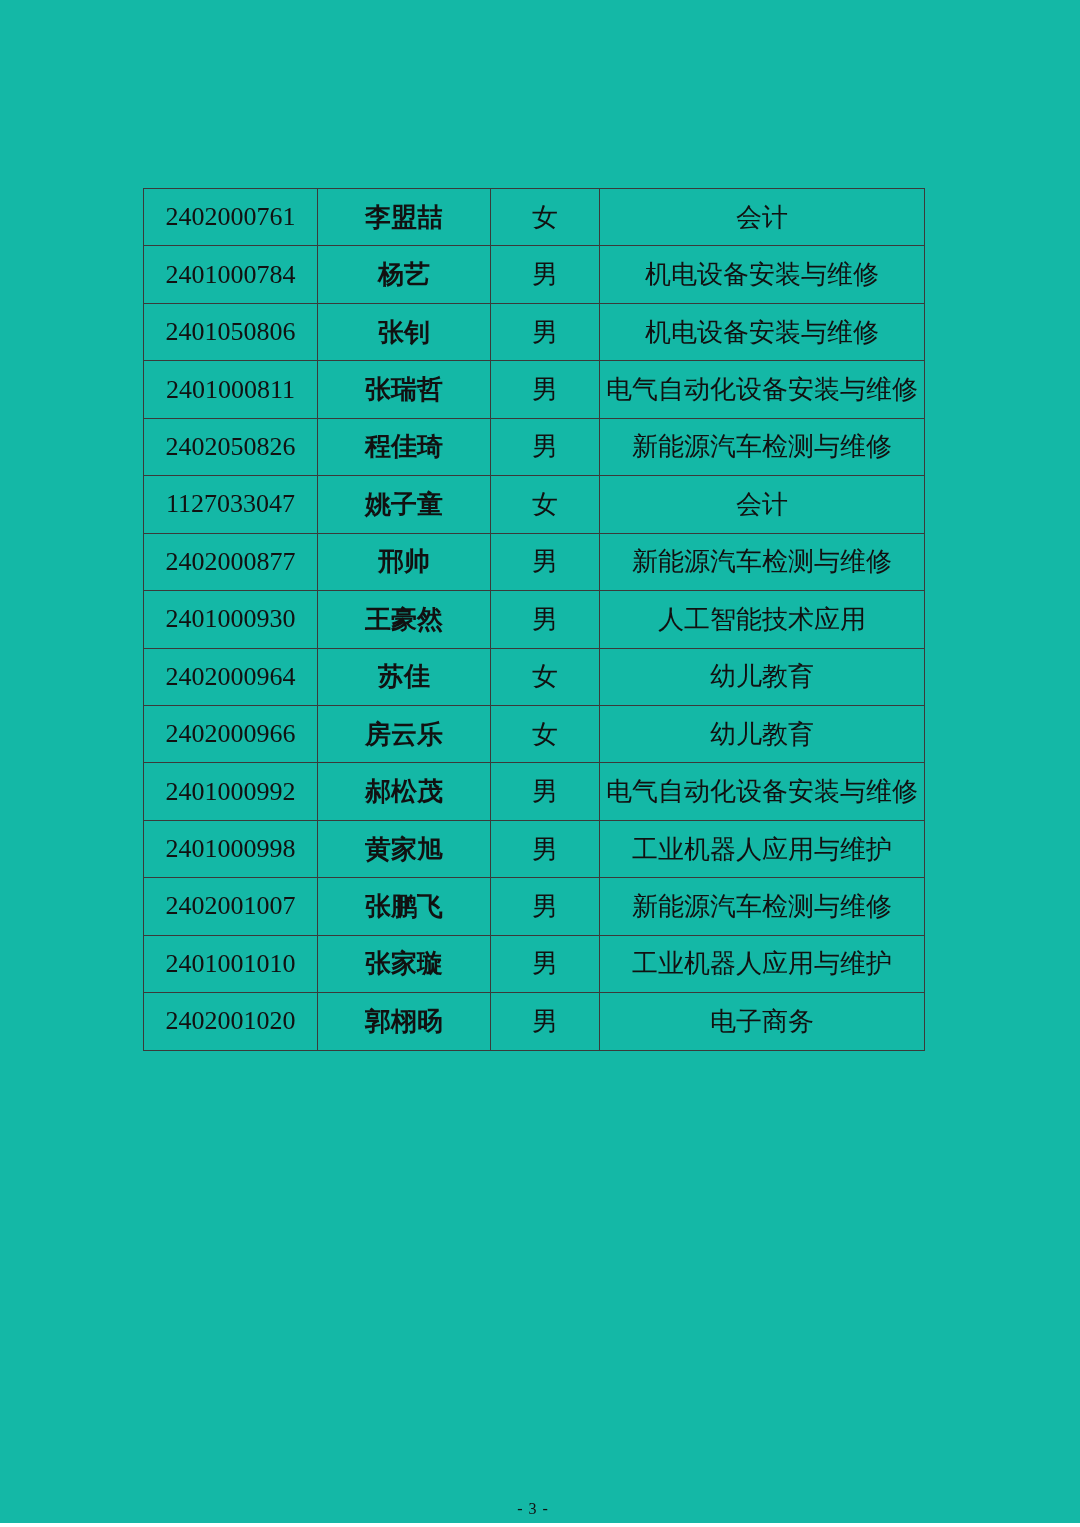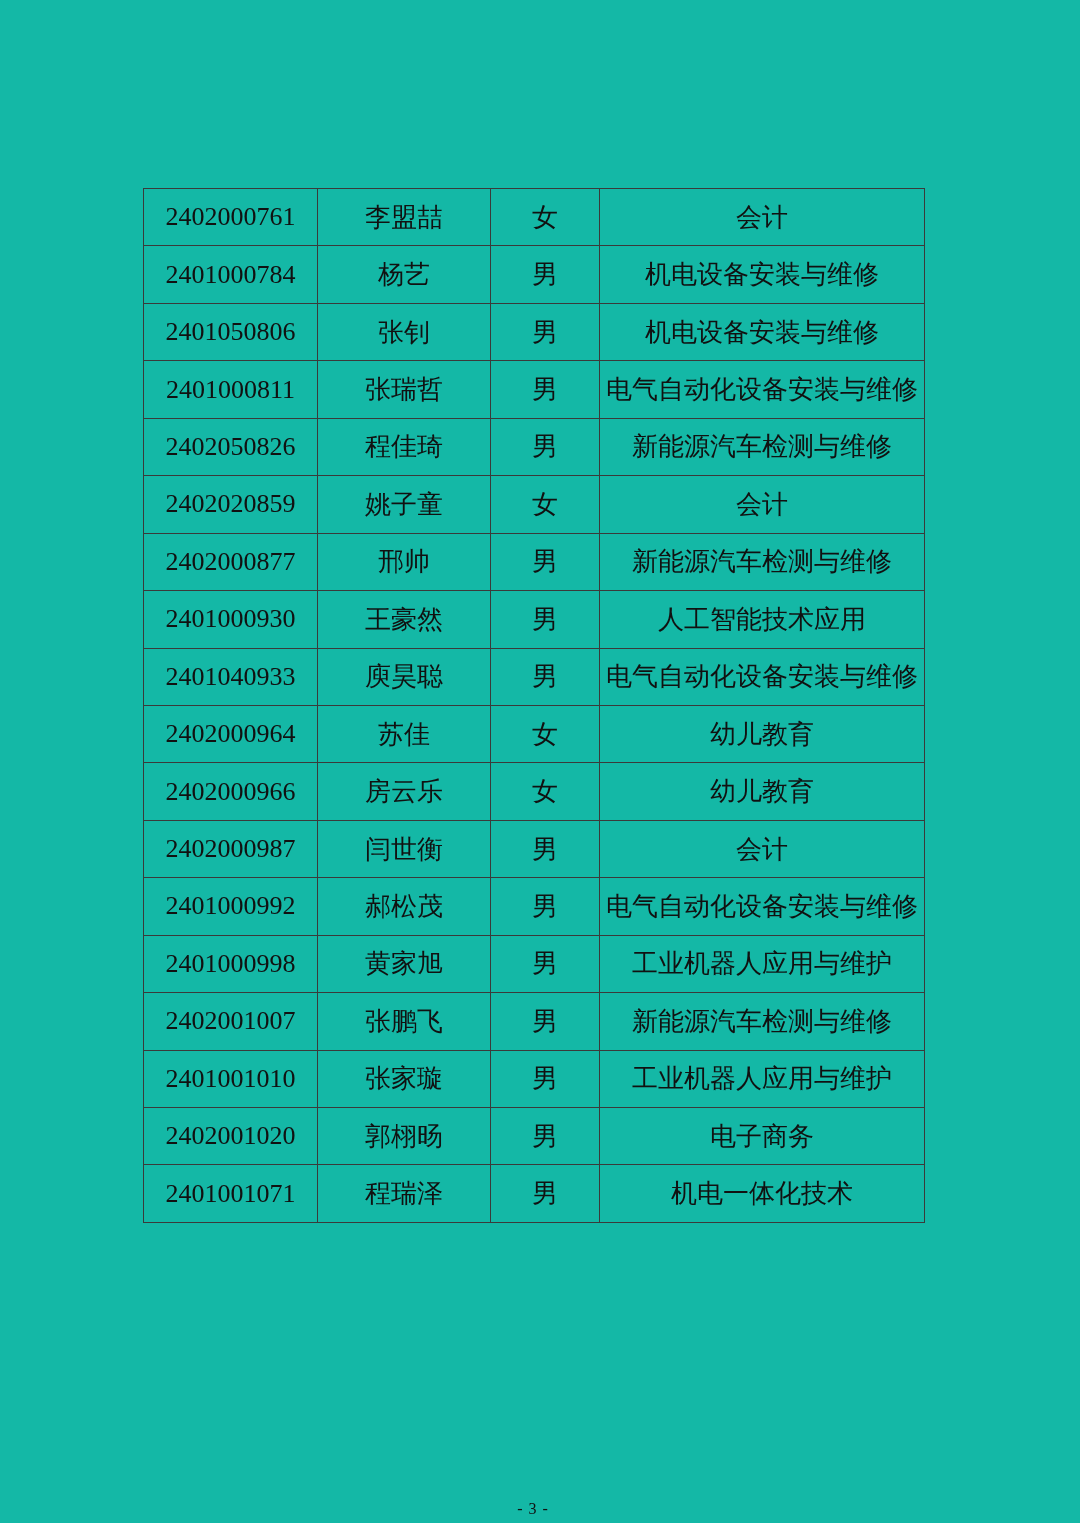--- a/index.html
+++ b/index.html
@@ -31,21 +31,21 @@
     height: 57.45px;
     text-align: center;
     vertical-align: middle;
     font-size: 26px;
     color: #111111;
     white-space: nowrap;
     overflow: hidden;
     padding: 0 2px;
   }
   .col-id    { width: 174px; }
-  .col-name  { width: 173px; }
+  .col-name  { width: 173px; font-weight: bold; }
   .col-gender{ width: 109px; }
   .col-major { width: 325px; margin-top: 20px; }
   .page-number {
     position: absolute;
     left: 0;
     top: 1500px;
     width: 1066px; 
     text-align: center;
     font-size: 16px;
     color: #111111;
@@ -83,60 +83,48 @@
           <td class="col-gender">男</td>
           <td class="col-major">电气自动化设备安装与维修</td>
         </tr>
         <tr>
           <td class="col-id">2402050826</td>
           <td class="col-name">程佳琦</td>
           <td class="col-gender">男</td>
           <td class="col-major">新能源汽车检测与维修</td>
         </tr>
         <tr>
-          <td class="col-id">2402020859</td>
+          <td class="col-id">1127033047</td>
           <td class="col-name">姚子童</td>
           <td class="col-gender">女</td>
           <td class="col-major">会计</td>
         </tr>
         <tr>
           <td class="col-id">2402000877</td>
           <td class="col-name">邢帅</td>
           <td class="col-gender">男</td>
           <td class="col-major">新能源汽车检测与维修</td>
         </tr>
         <tr>
           <td class="col-id">2401000930</td>
           <td class="col-name">王豪然</td>
           <td class="col-gender">男</td>
           <td class="col-major">人工智能技术应用</td>
         </tr>
         <tr>
-          <td class="col-id">2401040933</td>
-          <td class="col-name">庾昊聪</td>
-          <td class="col-gender">男</td>
-          <td class="col-major">电气自动化设备安装与维修</td>
-        </tr>
-        <tr>
           <td class="col-id">2402000964</td>
           <td class="col-name">苏佳</td>
           <td class="col-gender">女</td>
           <td class="col-major">幼儿教育</td>
         </tr>
         <tr>
           <td class="col-id">2402000966</td>
           <td class="col-name">房云乐</td>
           <td class="col-gender">女</td>
           <td class="col-major">幼儿教育</td>
-        </tr>
-        <tr>
-          <td class="col-id">2402000987</td>
-          <td class="col-name">闫世衡</td>
-          <td class="col-gender">男</td>
-          <td class="col-major">会计</td>
         </tr>
         <tr>
           <td class="col-id">2401000992</td>
           <td class="col-name">郝松茂</td>
           <td class="col-gender">男</td>
           <td class="col-major">电气自动化设备安装与维修</td>
         </tr>
         <tr>
           <td class="col-id">2401000998</td>
           <td class="col-name">黄家旭</td>
@@ -154,22 +142,16 @@
           <td class="col-name">张家璇</td>
           <td class="col-gender">男</td>
           <td class="col-major">工业机器人应用与维护</td>
         </tr>
         <tr>
           <td class="col-id">2402001020</td>
           <td class="col-name">郭栩旸</td>
           <td class="col-gender">男</td>
           <td class="col-major">电子商务</td>
         </tr>
-        <tr>
-          <td class="col-id">2401001071</td>
-          <td class="col-name">程瑞泽</td>
-          <td class="col-gender">男</td>
-          <td class="col-major">机电一体化技术</td>
-        </tr>
       </tbody>
   </table>
   <div class="page-number">- 3 -</div>
 </div>
 
 </body></html>

